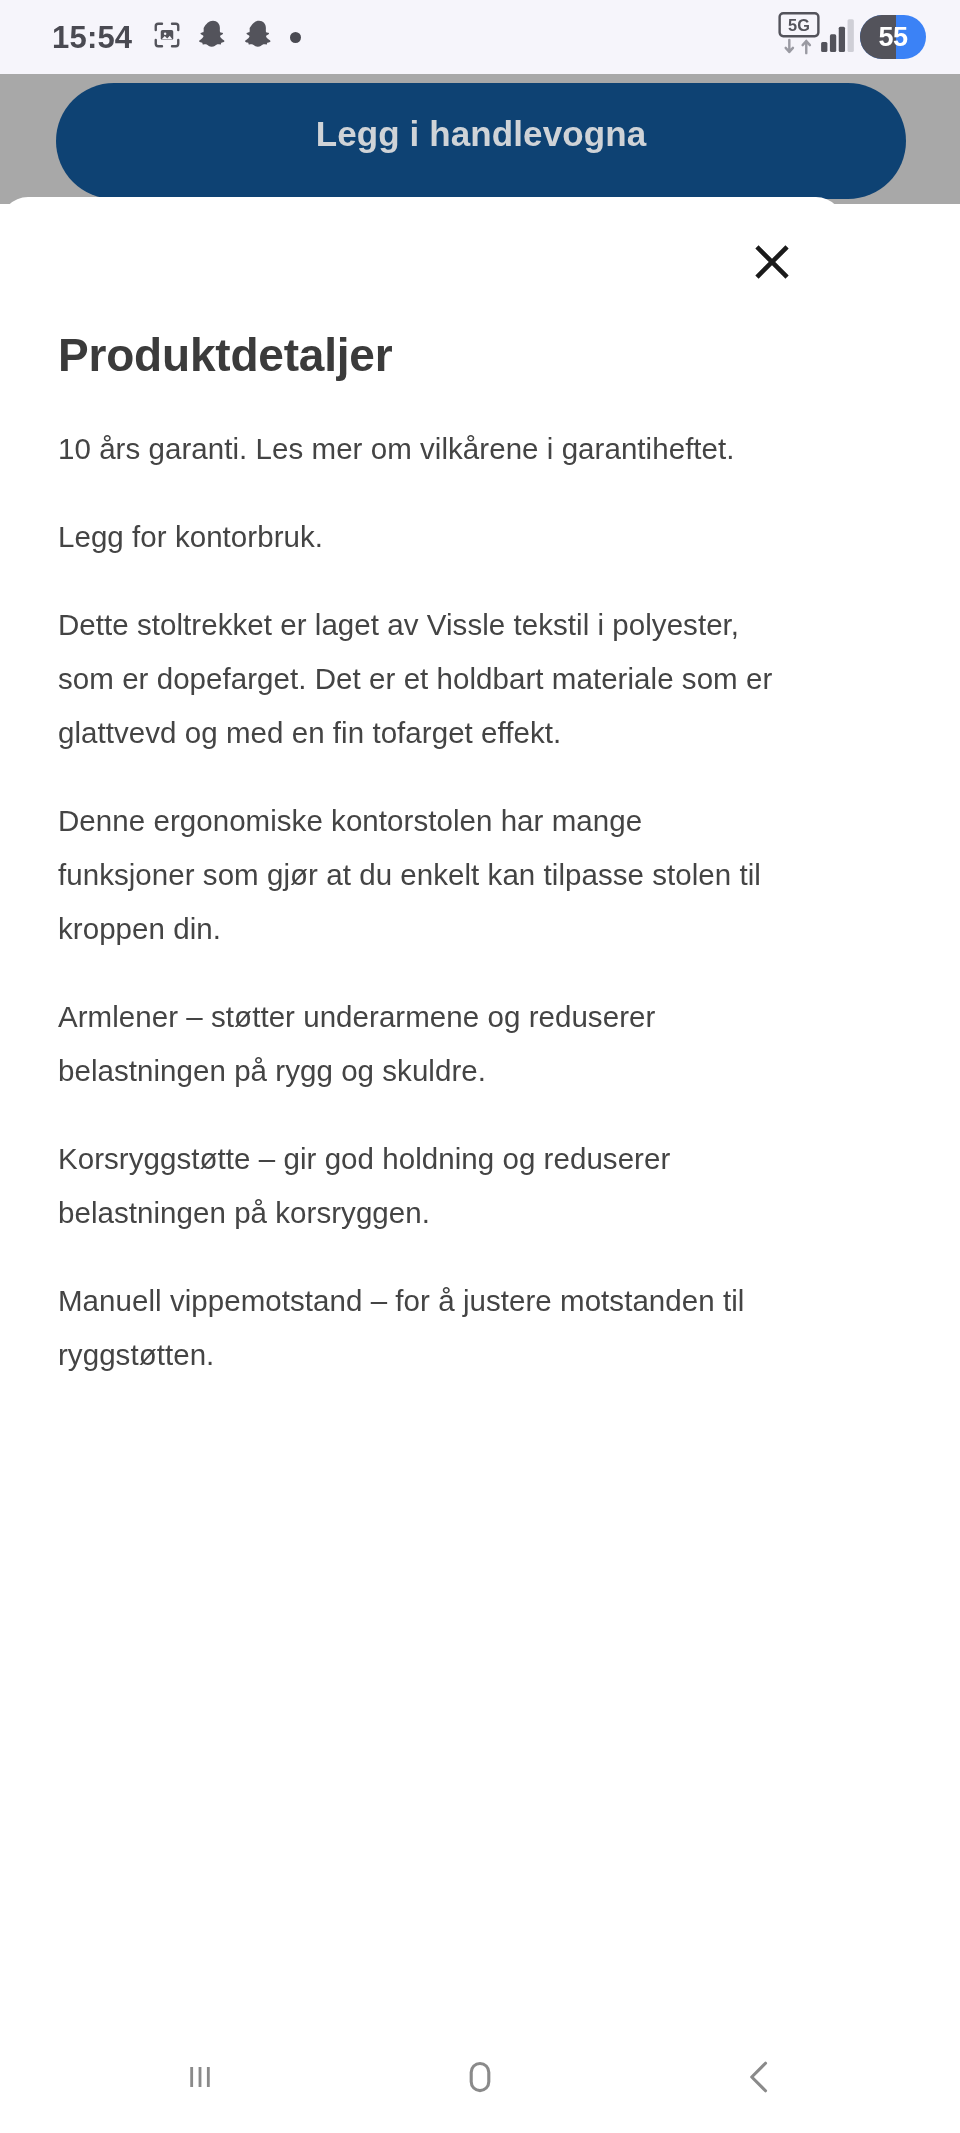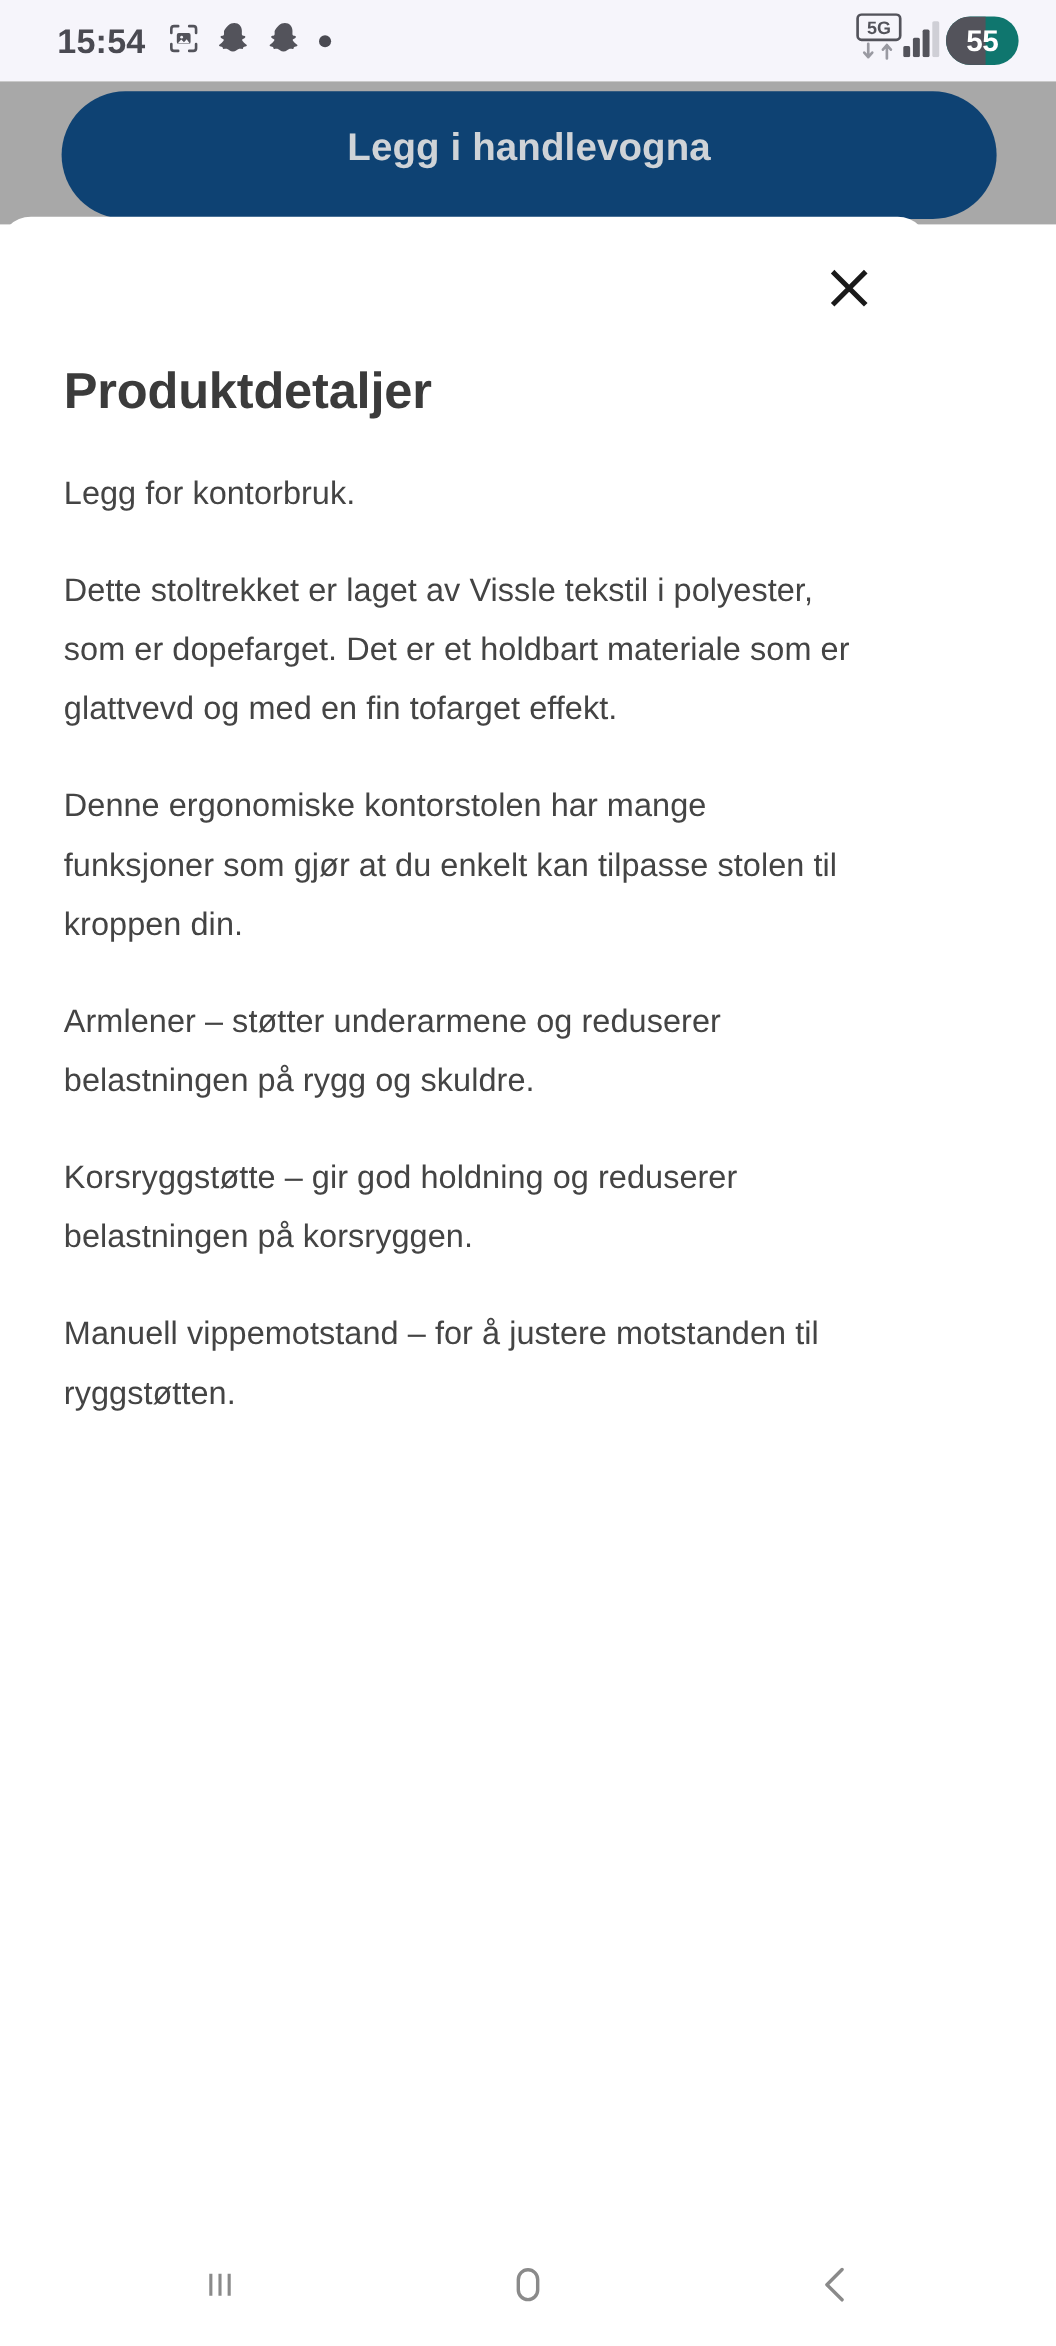--- a/index.html
+++ b/index.html
@@ -54,21 +54,21 @@
     display: block;
   }
   .net-icon { display: block; }
   .signal-icon { display: block; }
 
   .battery-pill {
     position: relative;
     width: 66px;
     height: 44px;
     border-radius: 22px;
-    background: #0f766e;
+    background: #3b82f6;
     overflow: hidden;
     display: flex;
     align-items: center;
     justify-content: center;
   }
   .battery-fill {
     position: absolute;
     top: 0; left: 0; bottom: 0;
     width: 55%;
     background: #53535b;
@@ -260,20 +260,21 @@
         <svg width="46" height="46" viewBox="0 0 24 24" fill="none">
           <path d="M5 5L19 19M19 5L5 19" stroke="#1a1a1a" stroke-width="2.4" stroke-linecap="square"></path>
         </svg>
       </span>
     </button>
   </div>
 
   <div class="sheet-body">
     <h1 class="page-title">Produktdetaljer</h1>
 
+    <p class="detail-paragraph">10 års garanti. Les mer om vilkårene i garantiheftet.</p>
     <p class="detail-paragraph">Legg for kontorbruk.</p>
     <p class="detail-paragraph">Dette stoltrekket er laget av Vissle tekstil i polyester, som er dopefarget. Det er et holdbart materiale som er glattvevd og med en fin tofarget effekt.</p>
     <p class="detail-paragraph">Denne ergonomiske kontorstolen har mange funksjoner som gjør at du enkelt kan tilpasse stolen til kroppen din.</p>
     <p class="detail-paragraph">Armlener – støtter underarmene og reduserer belastningen på rygg og skuldre.</p>
     <p class="detail-paragraph">Korsryggstøtte – gir god holdning og reduserer belastningen på korsryggen.</p>
     <p class="detail-paragraph">Manuell vippemotstand – for å justere motstanden til ryggstøtten.</p>
   </div>
 
   <div class="nav-bar">
     <button class="nav-btn">

